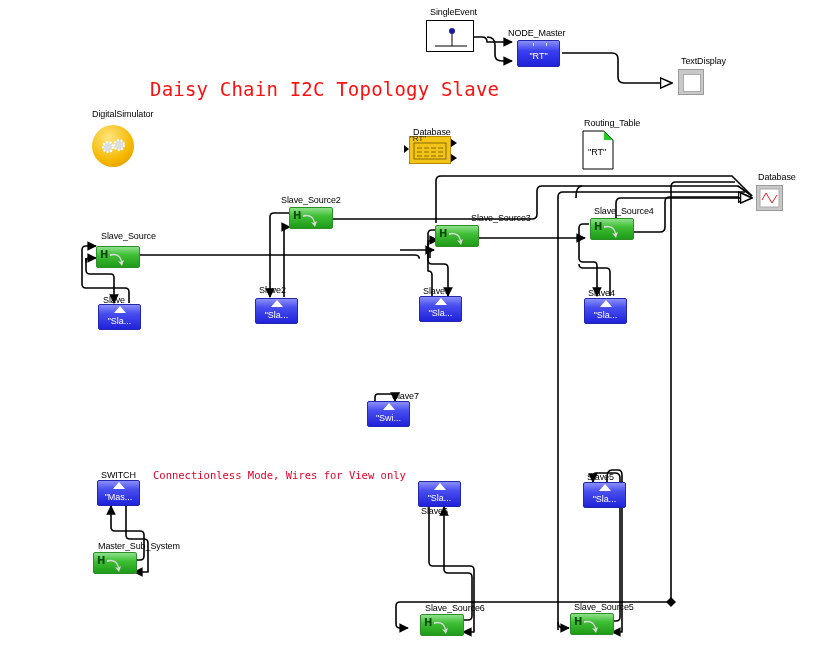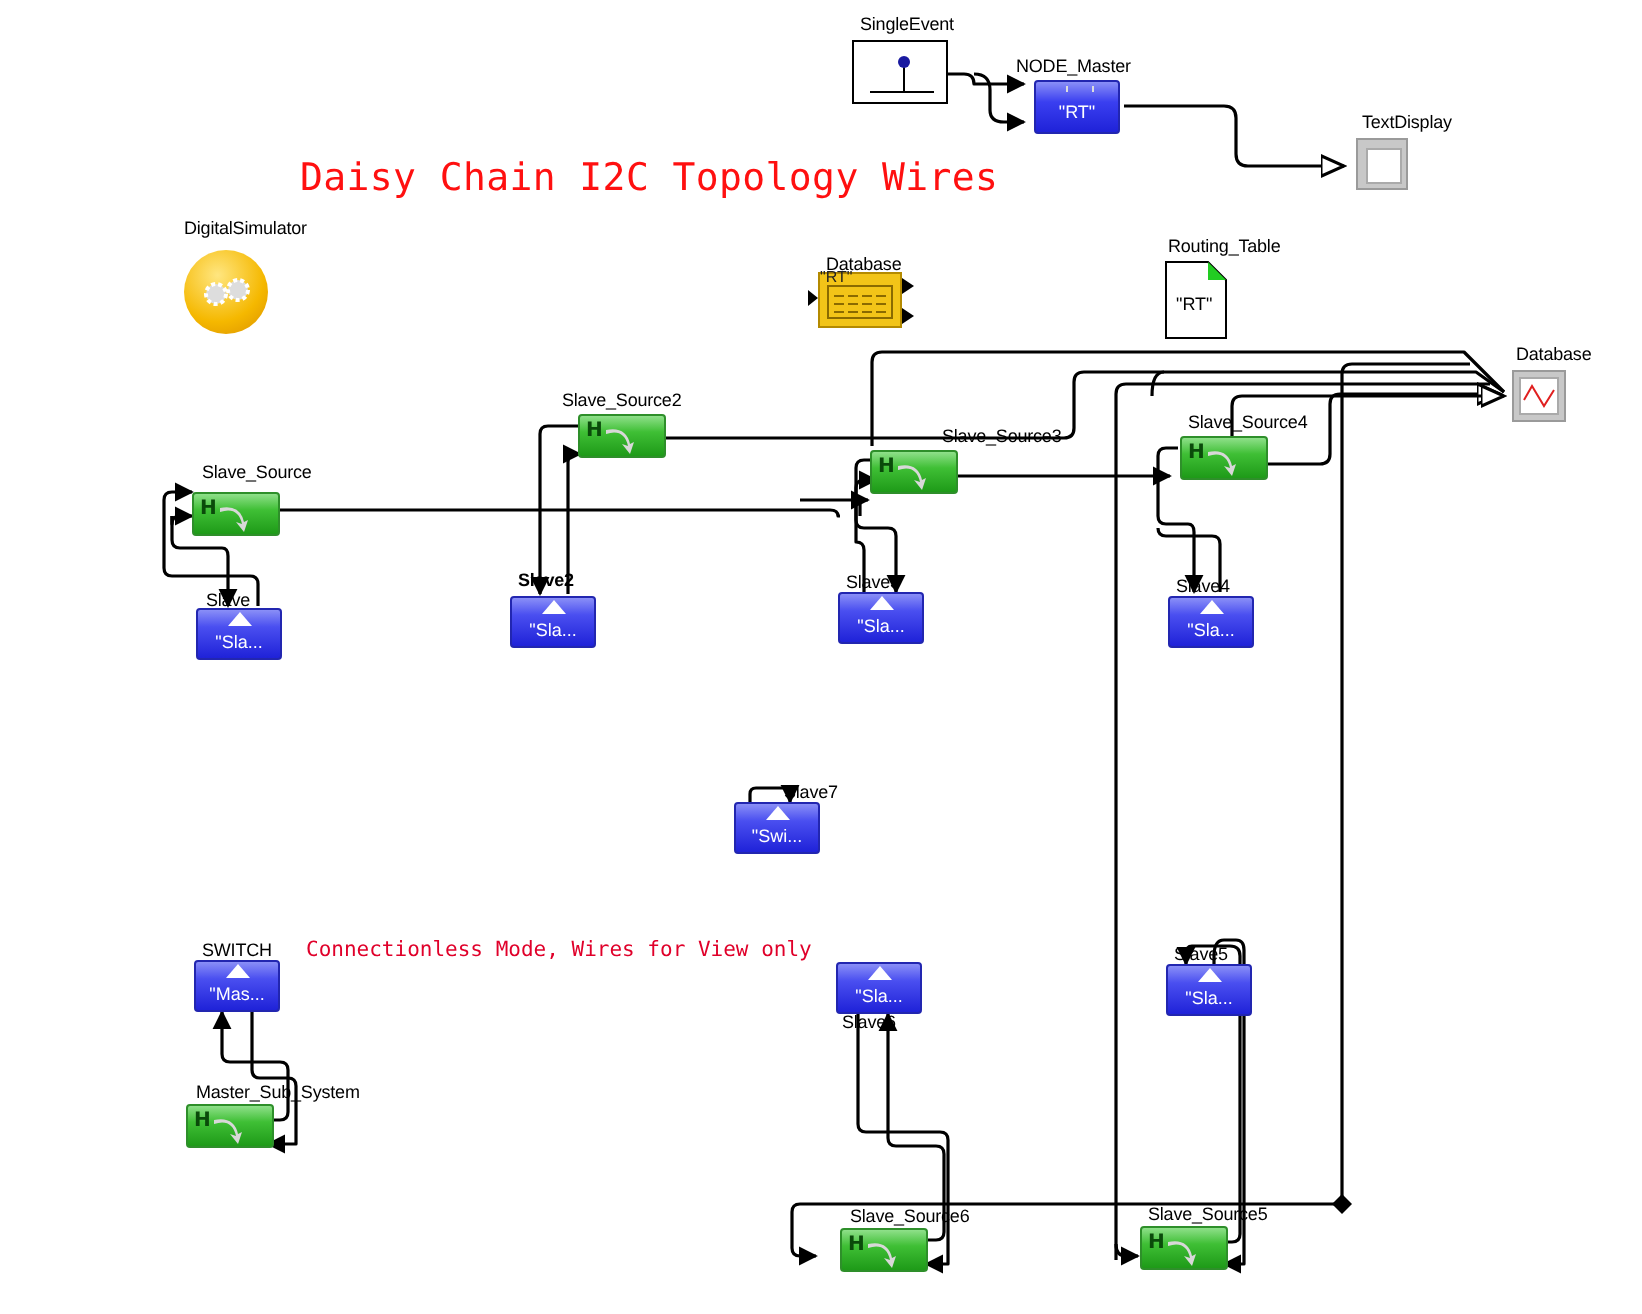--- a/index.html
+++ b/index.html
@@ -88,21 +88,21 @@
     <path d="M126,506 L126,535 Q126,539 130,539 L144,539 Q148,539 148,543 L148,572 L134,572" marker-end="url(#arr)"></path>
 
     <path d="M375,401 L375,397 Q375,394 378,394 L392,394 Q395,394 395,398 L395,401" marker-end="url(#arr)"></path>
 
     <path d="M720,198 L752,198" marker-end="url(#arrOpen)"></path>
   </g>
 
   <path d="M671,597 L676,602 L671,607 L666,602 z" fill="#000"></path>
 </svg>
 
-<div class="title">Daisy Chain I2C Topology Wires</div>
+<div class="title">Daisy Chain I2C Topology Slave</div>
 <div class="note">Connectionless Mode, Wires for View only</div>
 
 <div class="lbl" style="left:430px;top:7px;">SingleEvent</div>
 <div class="blk" style="left:426px;top:20px;width:48px;height:32px;border:1px solid #000;background:#fff;">
   <svg width="46" height="30">
     <line x1="8" y1="25" x2="40" y2="25" stroke="#000" stroke-width="1"></line>
     <line x1="25" y1="25" x2="25" y2="12" stroke="#000" stroke-width="1"></line>
     <circle cx="25" cy="10" r="3" fill="#1a1aa0"></circle>
   </svg>
 </div>
@@ -214,21 +214,21 @@
       <path d="M3,5 Q12,2 14,11 L11,10 L15,15 L17,9 L15,10 Q13,1 3,3 z" fill="#d8d8d8"></path>
     </svg>
 </div>
 
 <div class="lbl" style="left:103px;top:295px;">Slave</div>
 <div class="blk blue" style="left:98px;top:304px;">
   <div class="tri"></div>
   <div class="val">"Sla...</div>
 </div>
 
-<div class="lbl" style="left:259px;top:285px;font-weight:bold;">Slave2</div>
+<div class="lbl" style="left:259px;top:285px;">Slave2</div>
 <div class="blk blue" style="left:255px;top:298px;">
   <div class="tri"></div>
   <div class="val">"Sla...</div>
 </div>
 
 <div class="lbl" style="left:423px;top:286px;">Slave3</div>
 <div class="blk blue" style="left:419px;top:296px;">
   <div class="tri"></div>
   <div class="val">"Sla...</div>
 </div>

